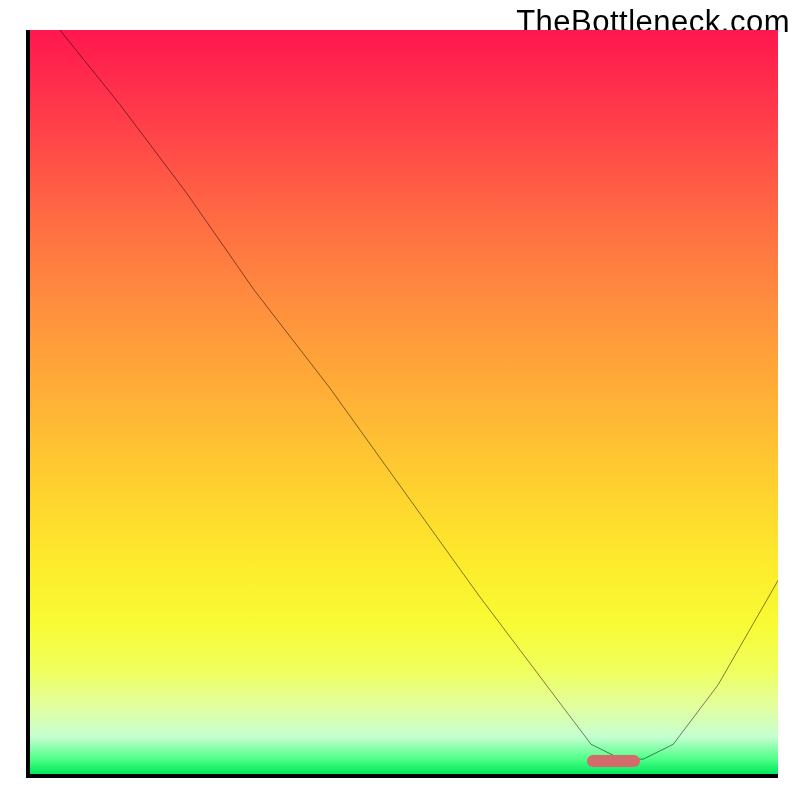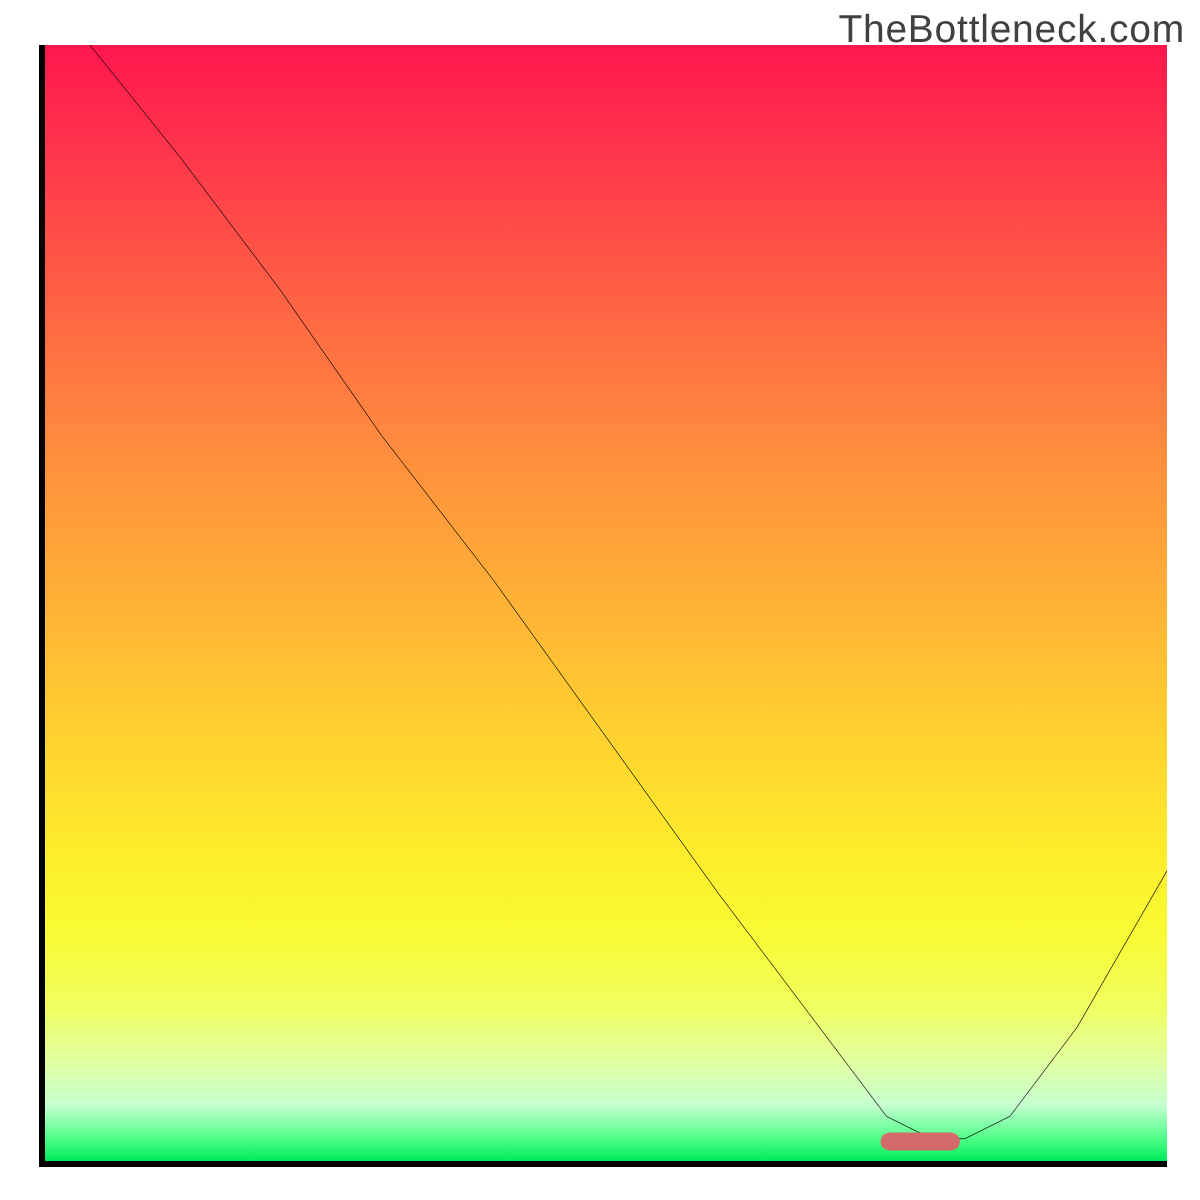--- a/index.html
+++ b/index.html
@@ -13,22 +13,22 @@
   }
   .wrap {
     position: relative;
     width: 800px;
     height: 800px;
   }
   .watermark {
     position: absolute;
     top: 4px;
     right: 10px;
-    color: #404040;
-    font-size: 26px;
+    color: #000000;
+    font-size: 31px;
     font-weight: 500;
     letter-spacing: 0.5px;
   }
   .plot {
     position: absolute;
     left: 26px;
     top: 30px;
     width: 748px;
     height: 744px;
     border-left: 4px solid #000;

